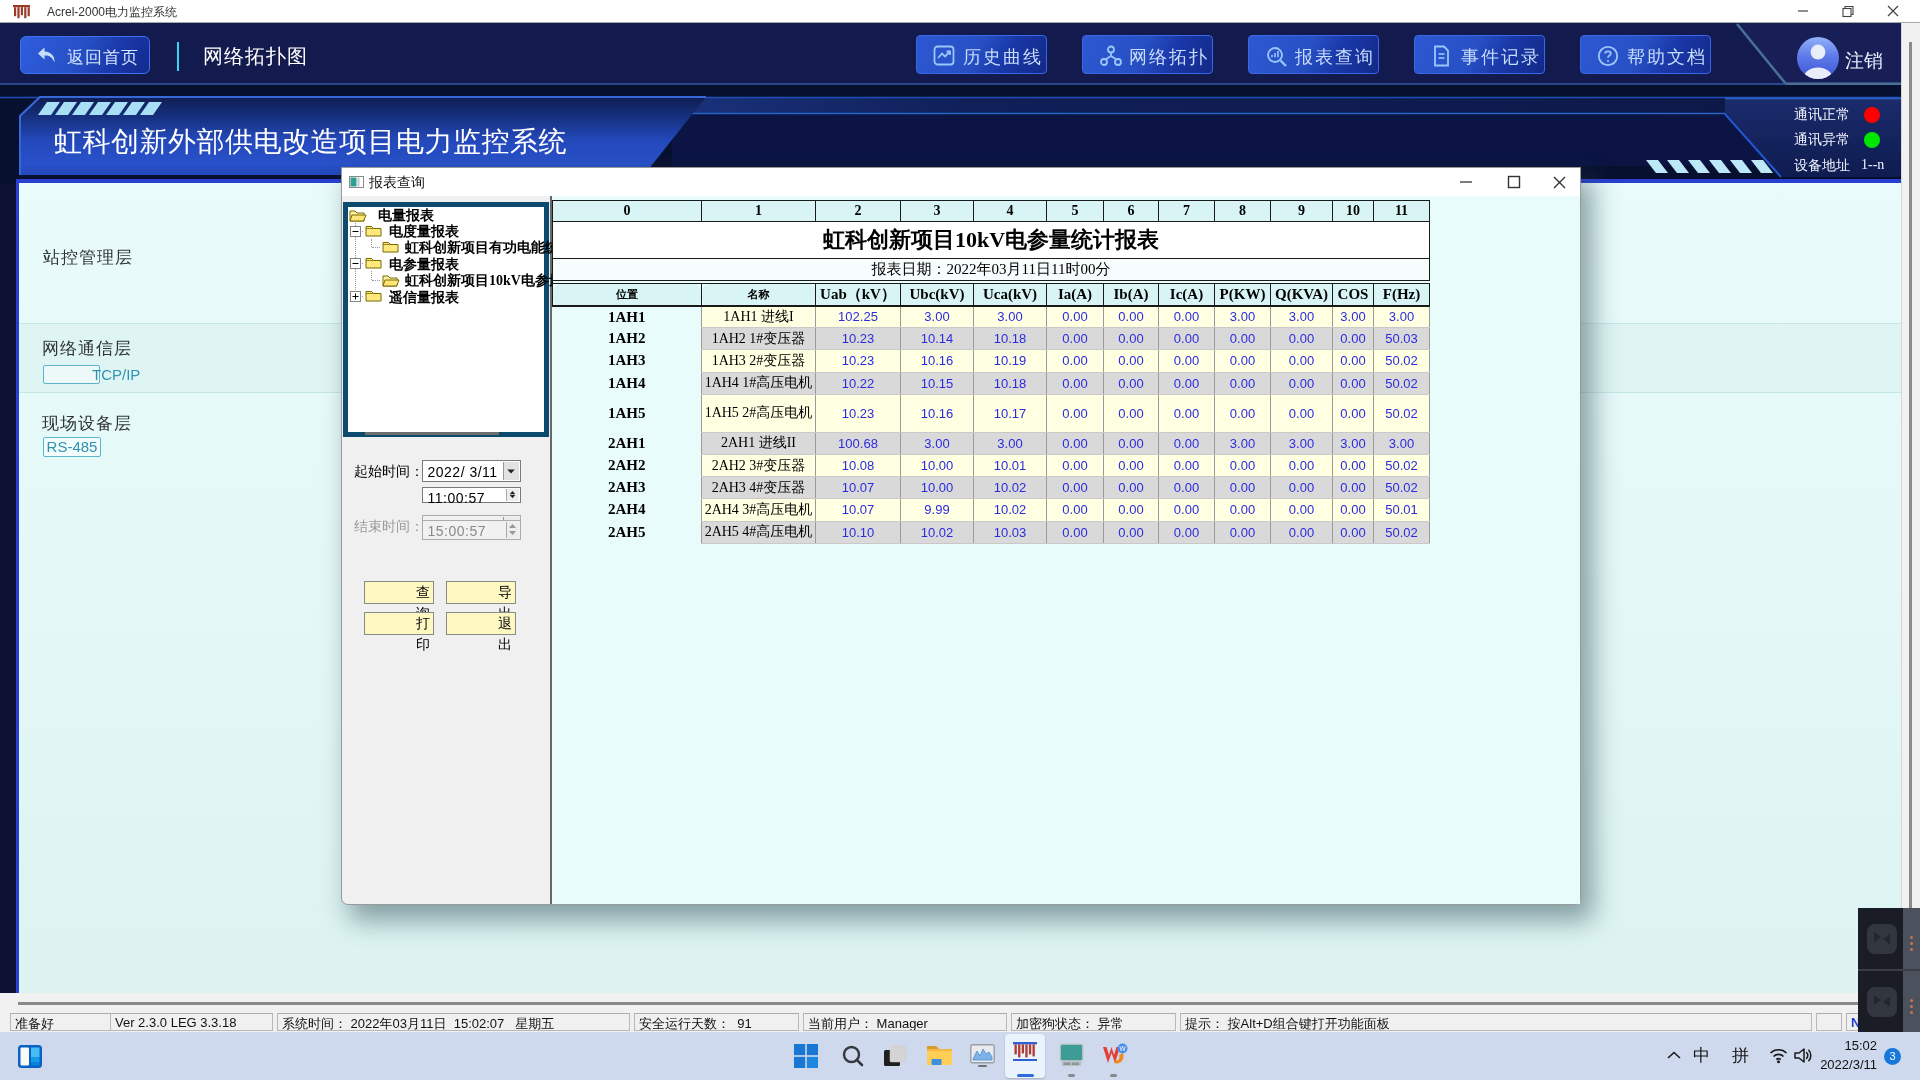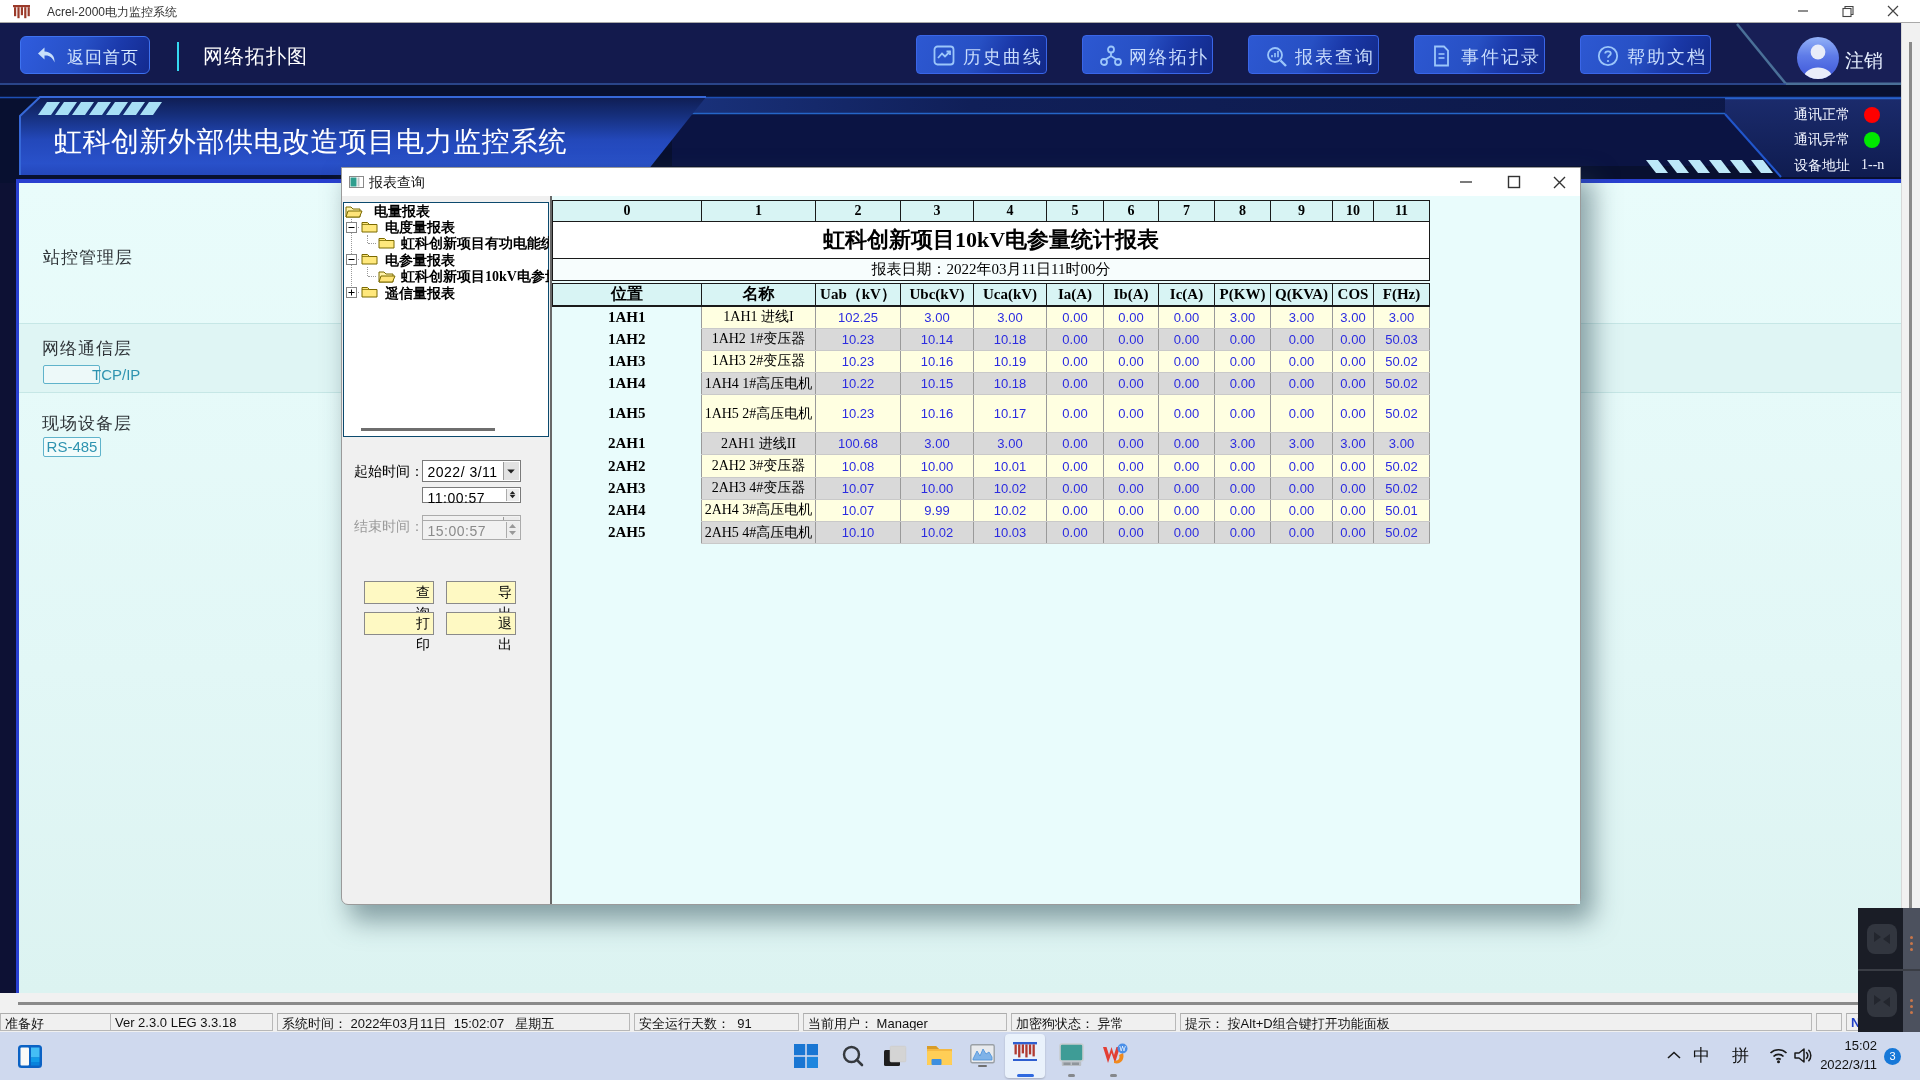--- a/index.html
+++ b/index.html
@@ -50,42 +50,42 @@
 
 
 #taskbar { left:0; top:1032px; width:1920px; height:48px; background:#CFD9EE; }
 
 
 #dialog { left:341px; top:167px; width:1240px; height:738px; background:#F0F0F0; border:1px solid #9A9A9A;
   box-shadow:10px 14px 26px 2px rgba(45,75,85,0.5); border-radius:0 0 7px 7px; }
 #dlgtitle { position:absolute; left:0; top:0; width:100%; height:28px; background:#FFFFFF; }
 #dlgtitle .t { position:absolute; left:27px; top:6px; font-size:14px; color:#111; }
 #rightpane { position:absolute; left:208px; top:28px; width:1030px; height:708px; background:#E9FCFC; border-left:2px solid #686868; }
-#tree { position:absolute; left:1px; top:34px; width:206px; height:235px; background:#FFFFFF; border:1px solid #0c4a6e; }
+#tree { position:absolute; left:1px; top:34px; width:206px; height:235px; background:#FFFFFF; border:5px solid #0c4a6e; }
 .ti { position:absolute; white-space:nowrap; font-size:14px; color:#000; overflow:hidden; }
 .dlglab { position:absolute; font-size:14px; color:#000; }
 .dfield { position:absolute; height:22px; background:#FFF; border:1px solid #7A7A7A; font-size:15px; }
 .dbtn { position:absolute; width:70px; height:23px; background:#fef9c3; border:1px solid #8A8A8A; font-size:14px; text-align:center; line-height:21px; color:#000;padding-left:48px; }
 
 
 #rpttable { position:absolute; left:0px; top:5px; border-collapse:collapse; table-layout:fixed; }
 #rpttable td { border:1px solid #1A1A1A; text-align:center; vertical-align:middle; overflow:hidden; padding:0; }
 .serif { font-family:"Liberation Serif", serif; }
 .dotv { position:absolute; width:1px; border-left:1px dotted #9A9A9A; }
 .doth { position:absolute; height:1px; border-top:1px dotted #9A9A9A; }
 .exp { position:absolute; }
 .fold { position:absolute; }
 #tree .ti { font-weight:bold; font-size:14px; height:15px; line-height:15px; font-family:"Liberation Serif",serif; }
 
 #rpttable2 td { text-align:center; vertical-align:middle; overflow:hidden; padding:0; white-space:nowrap; }
 .chead td { border:1px solid #1A1A1A; border-bottom:2px solid #1A1A1A; }
 .dr td { border-left:1px solid #9A9A9A; border-right:1px solid #9A9A9A; border-top:1px solid #C9C9C9; border-bottom:1px solid #C9C9C9; }
 .dr .pos { border:none; }
 .hnum td { background:#D8F4F4; font-weight:bold; font-size:14px; }
-.chead .cjk { font-size:16px; }
+.chead .cjk { font-size:11px;border-radius:8px; }
 .chead td { background:#D8F4F4; font-weight:bold; font-size:15px; }
 .dr .pos { background:transparent; font-weight:bold; font-size:15px; }
 .odd td { background:#FFFFE1; }
 .even td { background:#D9D9D9; }
 .dr .v { color:#2B2BE0; font-family:"Liberation Sans",sans-serif; font-size:13px; }
 .dr .nm { font-size:14px; }
 .combtn { position:absolute; right:1px; top:1px; bottom:1px; width:16px; background:#E2E2E2; border-left:1px solid #9A9A9A; display:flex; align-items:center; justify-content:center; }
 .spin { position:absolute; right:1px; top:1px; bottom:1px; width:13px; display:flex; flex-direction:column; align-items:center; justify-content:space-between; padding:2px 0; background:#EDEDED; border-left:1px solid #ABABAB; }
 .dis { background:#F1F1F1 !important; color:#8A8A8A; border-color:#ABABAB !important; }
 .dis .combtn { background:#EBEBEB; }
@@ -245,21 +245,21 @@
     <div class="ctext" style="left:23px;top:229px;">现场设备层</div>
     <div class="cbox" style="left:24px;top:254px;width:58px;height:20px;line-height:18px;">RS-485</div>
   </div>
   <div id="vscroll" class="abs">
       <div id="vthumb"></div>
     </div>
   <div id="hscroll" class="abs">
       <div id="hthumb"></div>
     </div>
   <div id="statusbar" class="abs">
-    <div class="sect" style="left:0;width:124px;">准备好</div>
+    <div class="sect" style="left:10px;width:124px;">准备好</div>
     <div class="sect" style="left:110px;width:163px;">Ver 2.3.0 LEG 3.3.18</div>
     <div class="sect" style="left:277px;width:353px;">系统时间：&nbsp;2022年03月11日&nbsp;&nbsp;15:02:07&nbsp;&nbsp;&nbsp;星期五</div>
     <div class="sect" style="left:634px;width:165px;">安全运行天数：&nbsp;&nbsp;91</div>
     <div class="sect" style="left:803px;width:204px;">当前用户：&nbsp;Manager</div>
     <div class="sect" style="left:1011px;width:165px;">加密狗状态：&nbsp;异常</div>
     <div class="sect" style="left:1180px;width:632px;">提示：&nbsp;按Alt+D组合键打开功能面板</div>
     <div class="sect" style="left:1816px;width:26px;"></div>
     <div class="sect" style="left:1846px;width:40px;color:#2040C8;font-weight:bold;">N</div>
   </div>
   <div id="taskbar" class="abs">

